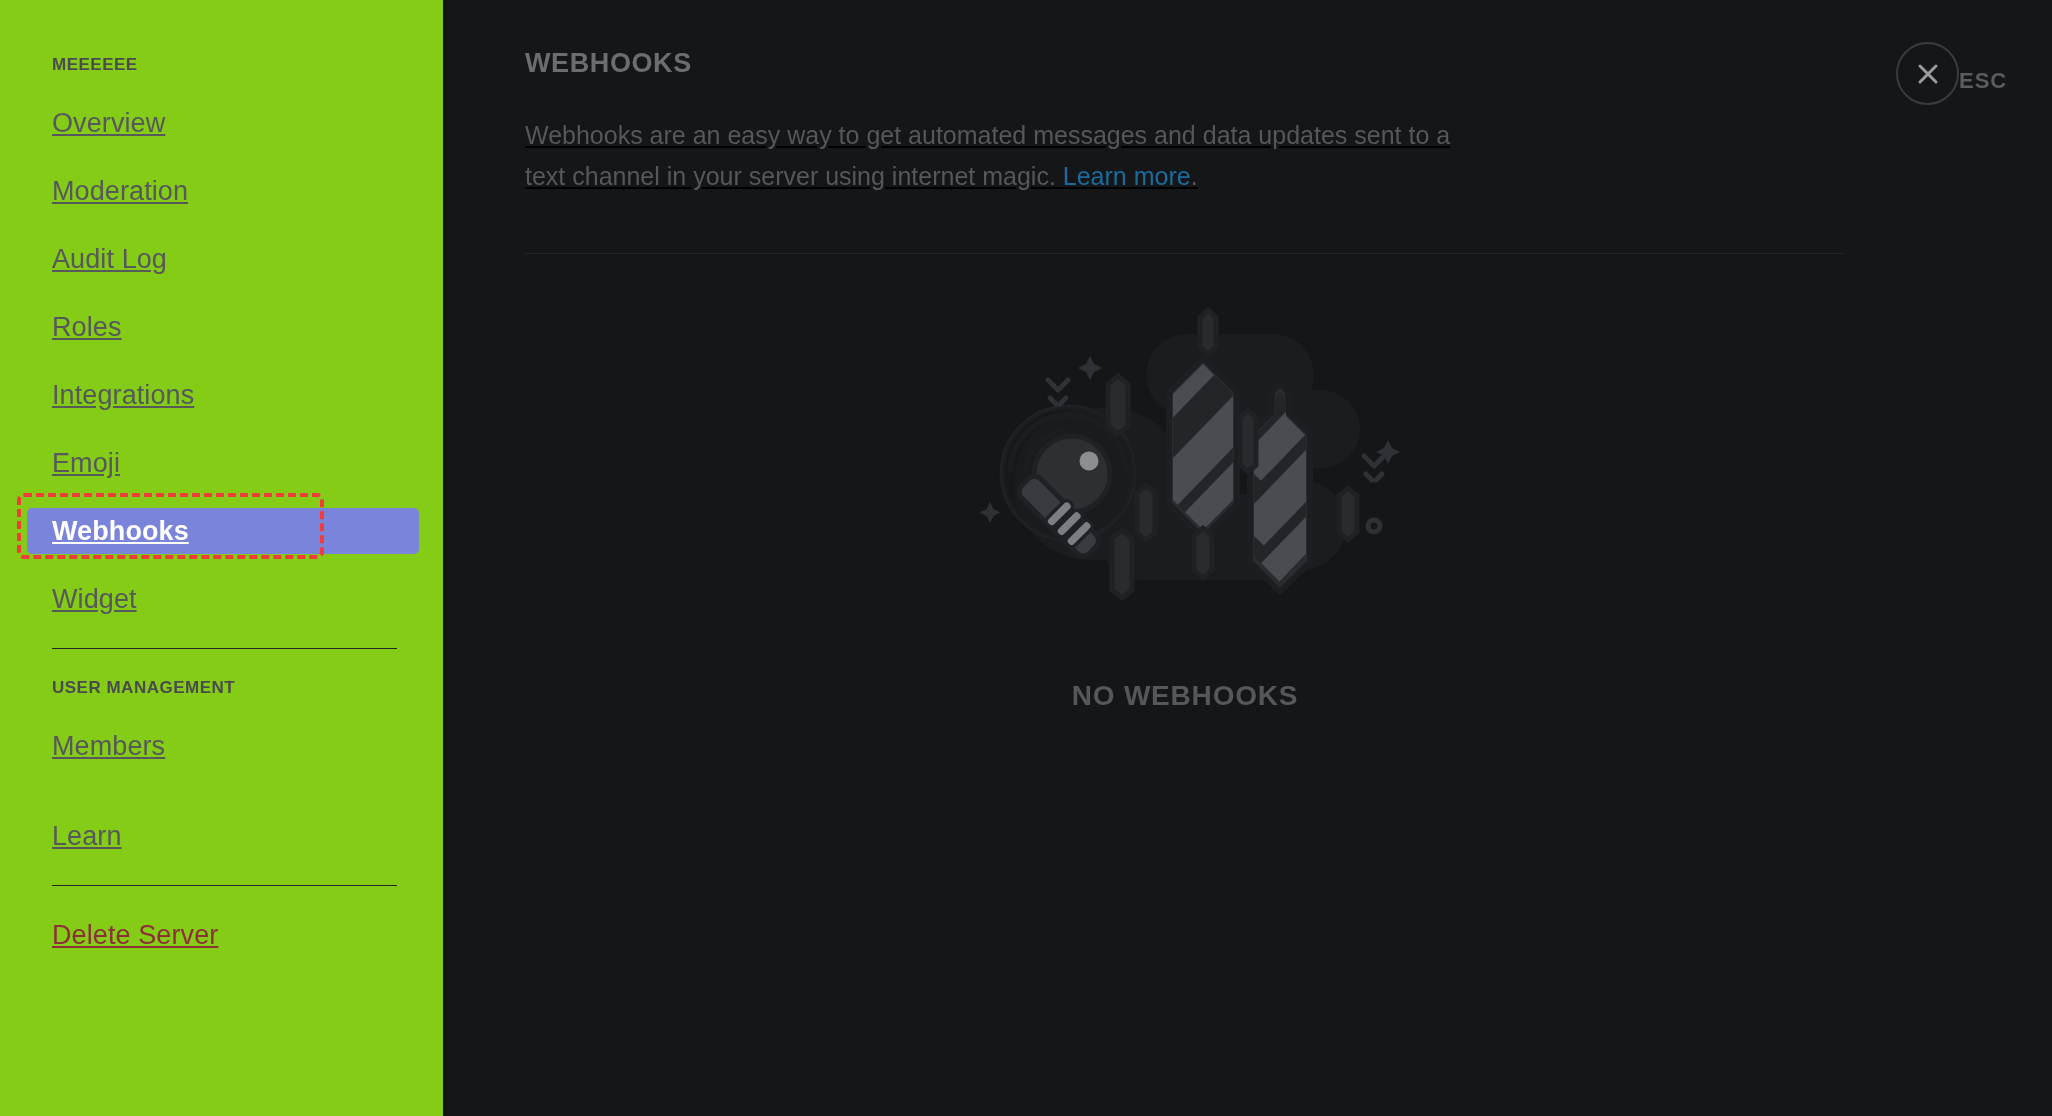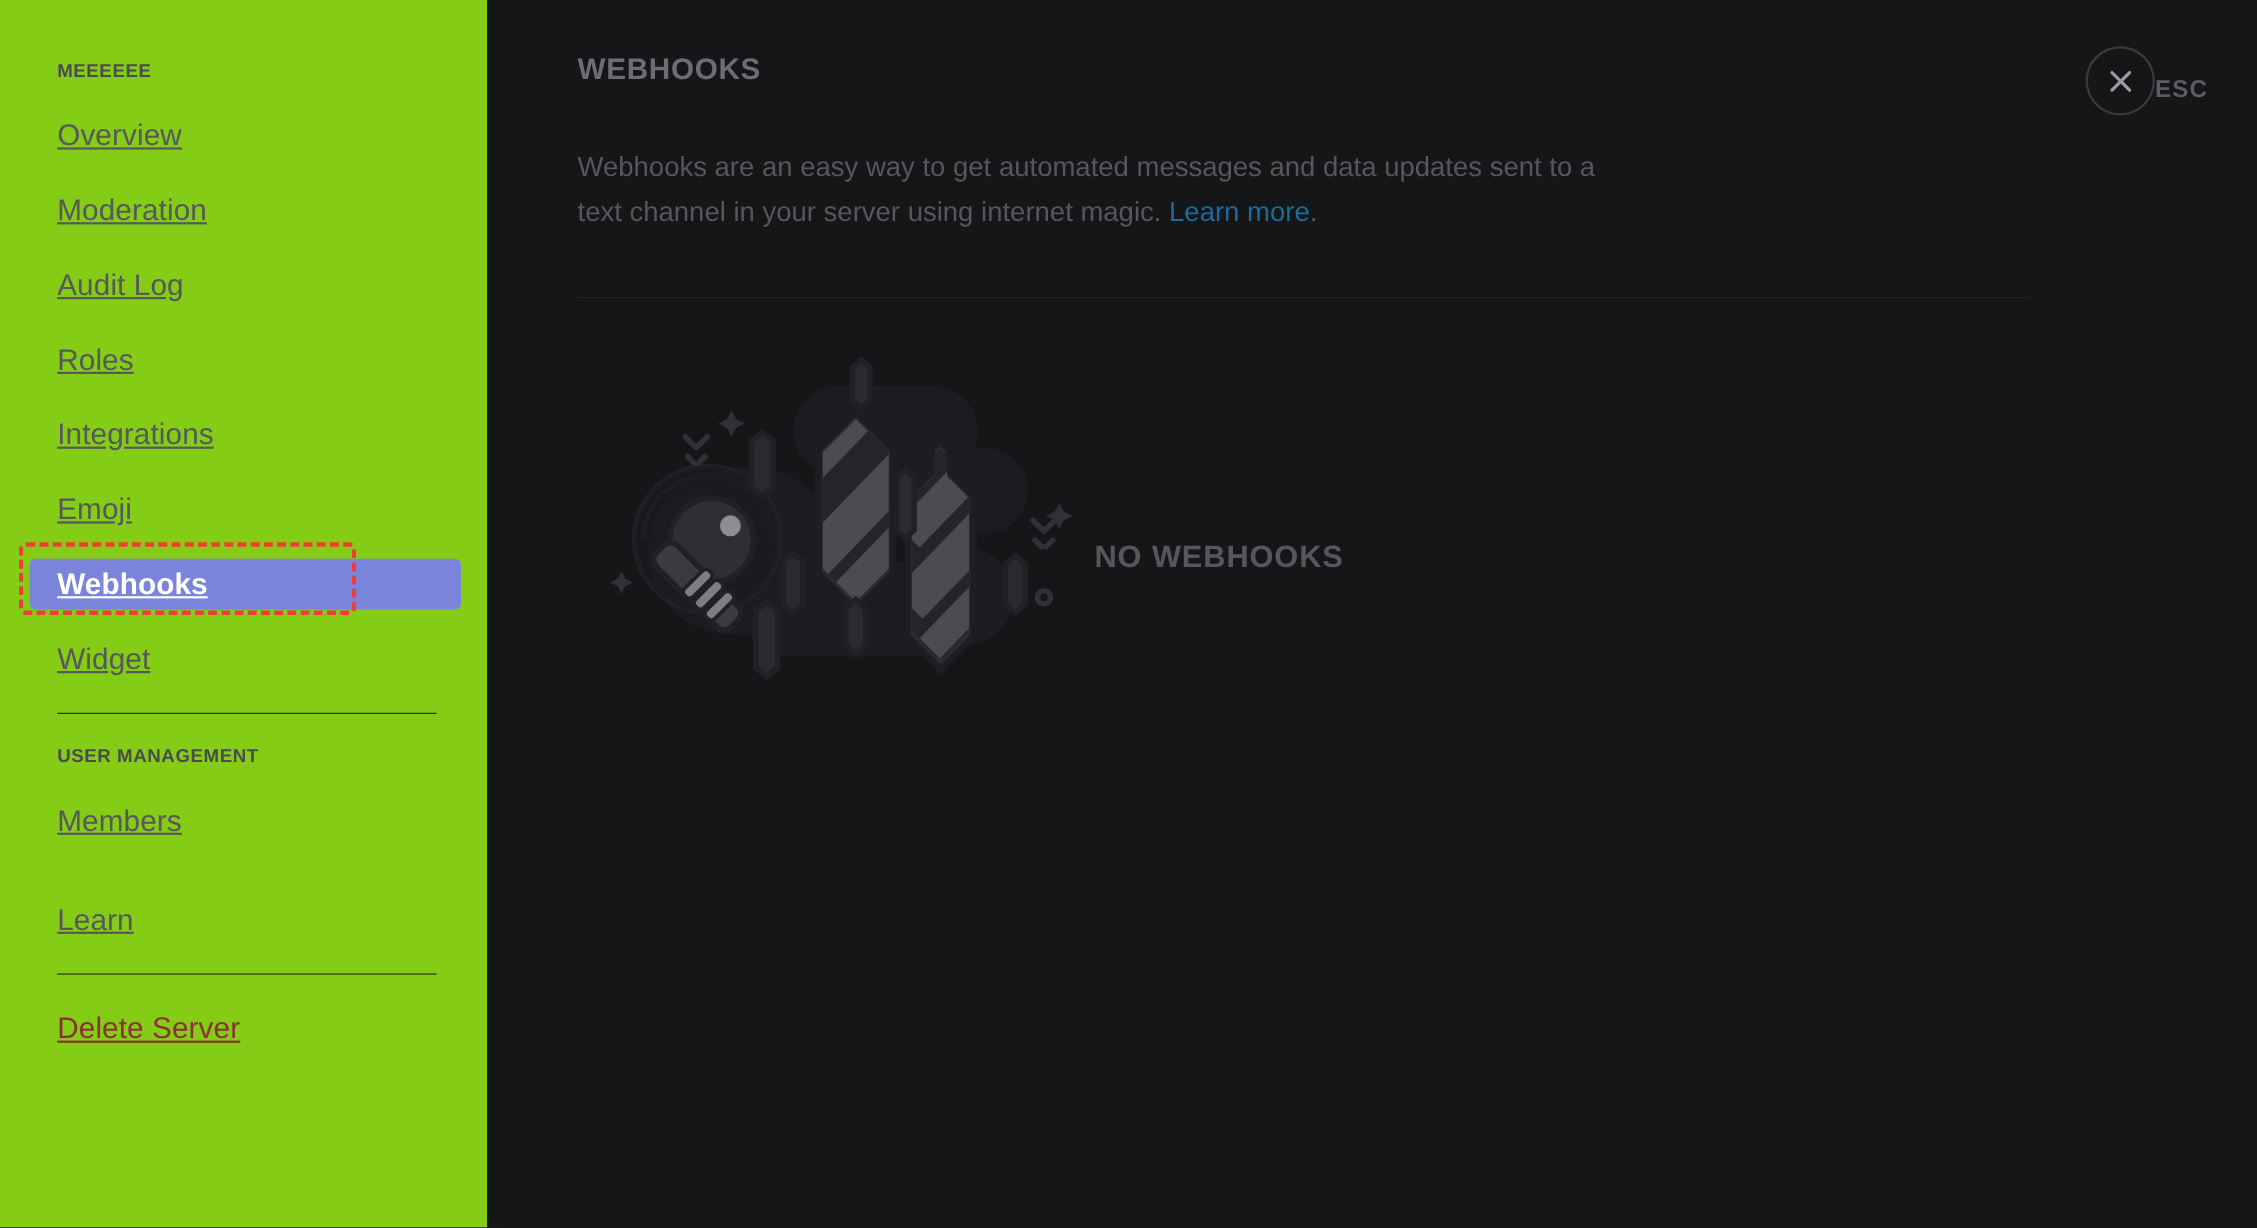--- a/index.html
+++ b/index.html
@@ -84,21 +84,22 @@
     font-weight:bold;
     letter-spacing:.6px;
     color:#6b6d71;
     text-transform:uppercase;
     margin-top:10px;
   }
   .desc-row {
     display:flex;
     align-items:flex-start;
     justify-content:space-between;
-    margin-top:53px;
+    margin-top:36px;
+    text-decoration:underline;
   }
   .desc {
     width:970px;
     font-size:25px;
     line-height:41px;
     color:#55575b;
   }
   .desc a {
     color:#1c6b9c;
     text-decoration:none;
@@ -126,21 +127,21 @@
     background:#232427;
     width:1320px;
     margin-top:56px;
   }
 
   
   .empty {
     margin-top:44px;
     width:1320px;
     display:flex;
-    flex-direction:row;
+    flex-direction:column;
     align-items:center;
   }
   .empty-illo { width:470px; height:330px; display:block; }
   .empty-title {
     margin-top:52px;
     font-size:28px;
     font-weight:bold;
     letter-spacing:.8px;
     color:#55575a;
     text-transform:uppercase;

